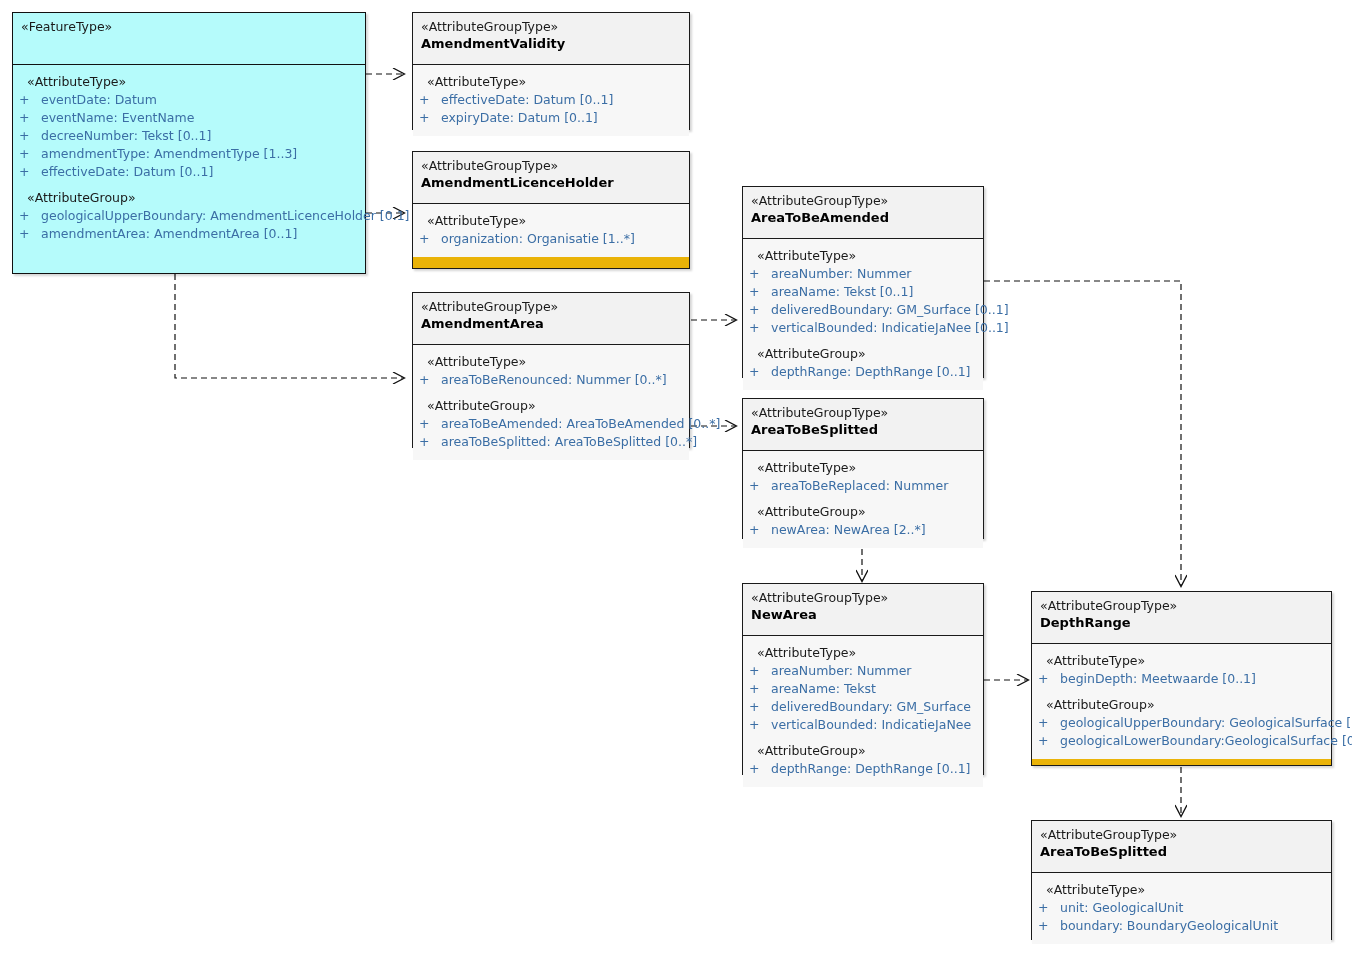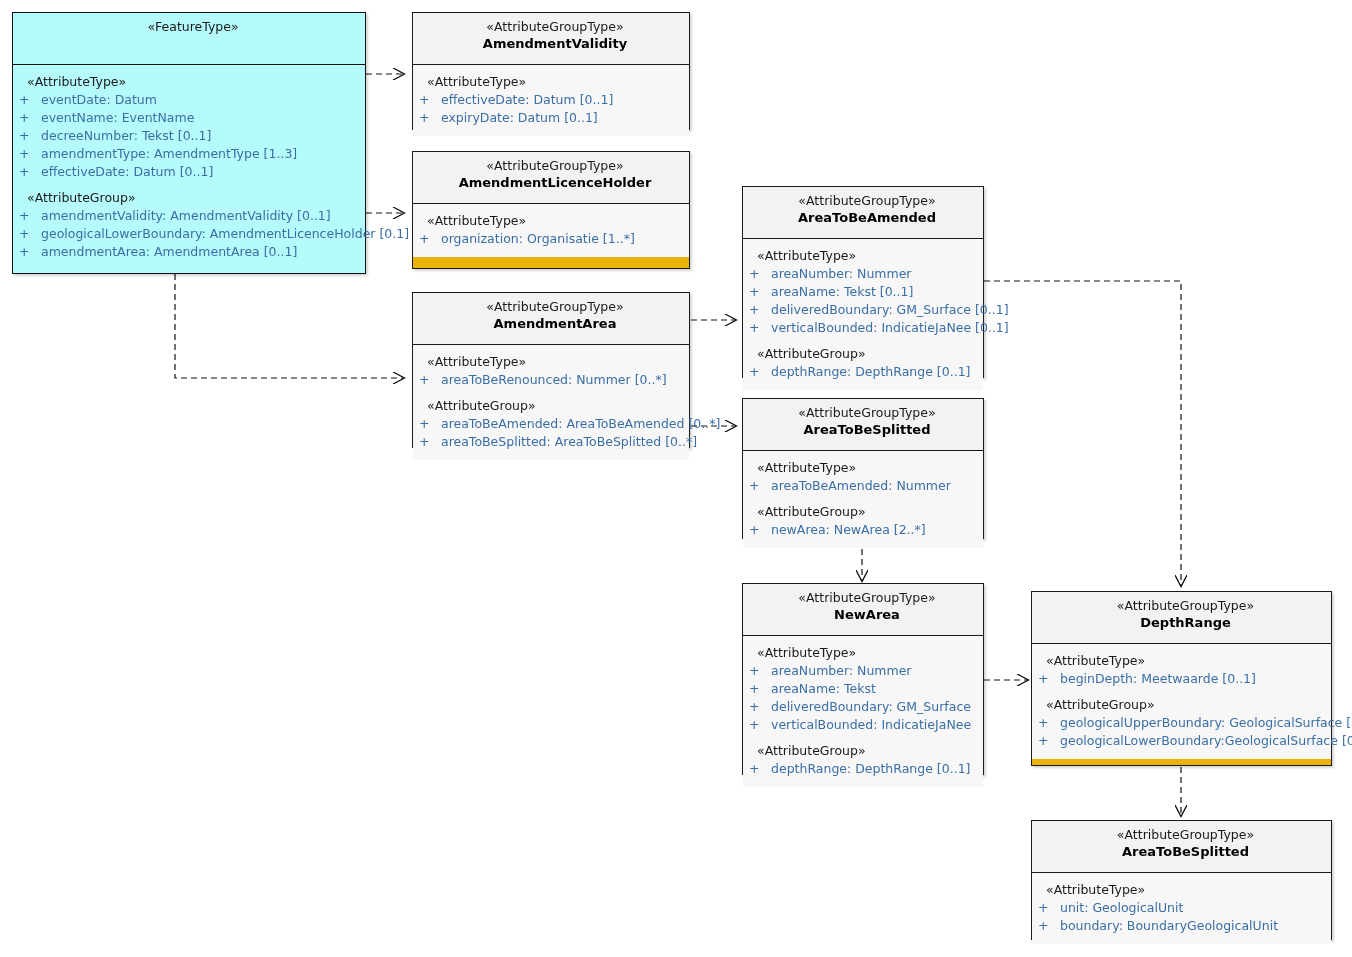--- a/index.html
+++ b/index.html
@@ -37,22 +37,21 @@
   }
   .uml-class.feature {
     border: 1px solid #111111;
     background: #b5fbfb;
     box-shadow: 2px 2px 2px rgba(0,0,0,0.16);
   }
   .uml-header {
     box-sizing: border-box;
     background: #f2f2f2;
     border-bottom: 1px solid #1a1a1a;
-    text-align: center;
-    padding: 6px 6px 8px 14px;
+    padding: 6px 6px 8px 8px;
   }
   .uml-class.feature .uml-header {
     background: #b5fbfb;
     border-bottom: 1px solid #111111;
   }
   .stereotype {
     font-size: 12.5px;
     color: #1a1a1a;
     line-height: 16px;
     white-space: nowrap;
@@ -158,22 +157,21 @@
     </div>
     <div class="uml-body">
       <div class="group-label">«AttributeType»</div>
       <div class="attr-row"><span class="attr-vis">+</span><span class="attr-text">eventDate: Datum</span></div>
       <div class="attr-row"><span class="attr-vis">+</span><span class="attr-text">eventName: EventName</span></div>
       <div class="attr-row"><span class="attr-vis">+</span><span class="attr-text">decreeNumber: Tekst [0..1]</span></div>
       <div class="attr-row"><span class="attr-vis">+</span><span class="attr-text">amendmentType: AmendmentType [1..3]</span></div>
       <div class="attr-row"><span class="attr-vis">+</span><span class="attr-text">effectiveDate: Datum [0..1]</span></div>
       <div class="spacer"></div>
       <div class="group-label">«AttributeGroup»</div>
-      <div class="attr-row"><span class="attr-vis">+</span><span class="attr-text">amendmentValidity: AmendmentValidity [0..1]</span></div>
-      <div class="attr-row"><span class="attr-vis">+</span><span class="attr-text">geologicalLowerBoundary: AmendmentLicenceHolder [0.1]</span></div>
+      <div class="attr-row"><span class="attr-vis">+</span><span class="attr-text">geologicalUpperBoundary: AmendmentLicenceHolder [0.1]</span></div>
       <div class="attr-row"><span class="attr-vis">+</span><span class="attr-text">amendmentArea: AmendmentArea [0..1]</span></div>
     </div>
   </div>
 
   <div class="uml-class" style="left:412px; top:12px; width:278px; height:118px;">
     <div class="uml-header" style="height:52px;">
       <div class="stereotype">«AttributeGroupType»</div>
       <div class="classname">AmendmentValidity</div>
     </div>
     <div class="uml-body">
@@ -226,21 +224,21 @@
     </div>
   </div>
 
   <div class="uml-class" style="left:742px; top:398px; width:242px; height:141px;">
     <div class="uml-header" style="height:52px;">
       <div class="stereotype">«AttributeGroupType»</div>
       <div class="classname">AreaToBeSplitted</div>
     </div>
     <div class="uml-body">
       <div class="group-label">«AttributeType»</div>
-      <div class="attr-row"><span class="attr-vis">+</span><span class="attr-text">areaToBeAmended: Nummer</span></div>
+      <div class="attr-row"><span class="attr-vis">+</span><span class="attr-text">areaToBeReplaced: Nummer</span></div>
       <div class="spacer"></div>
       <div class="group-label">«AttributeGroup»</div>
       <div class="attr-row"><span class="attr-vis">+</span><span class="attr-text">newArea: NewArea [2..*]</span></div>
     </div>
   </div>
 
   <div class="uml-class" style="left:742px; top:583px; width:242px; height:192px;">
     <div class="uml-header" style="height:52px;">
       <div class="stereotype">«AttributeGroupType»</div>
       <div class="classname">NewArea</div>

